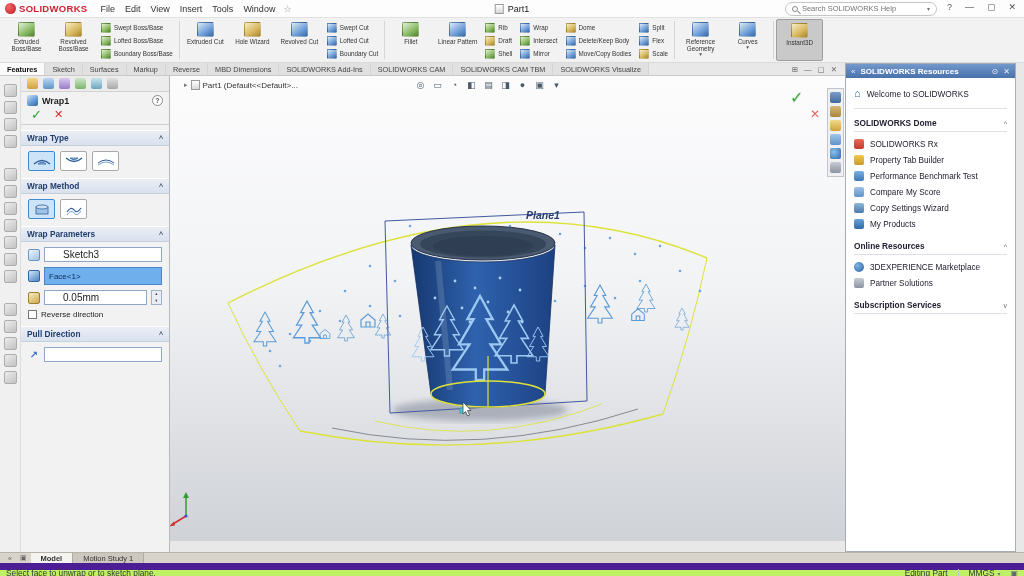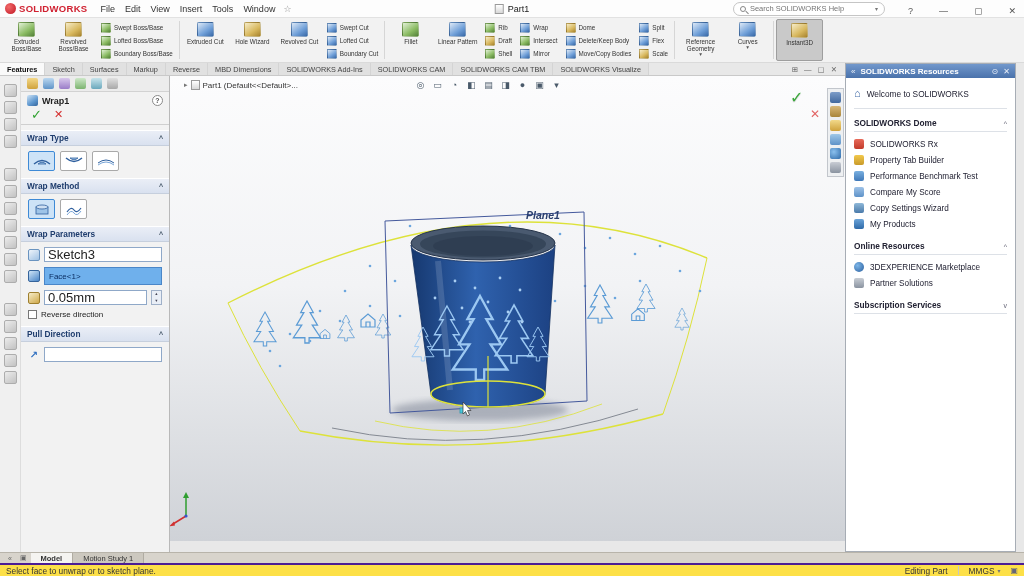--- a/index.html
+++ b/index.html
@@ -9,21 +9,21 @@
 
 .titlebar{position:absolute;top:0;left:0;right:0;height:18px;background:#fdfdfd;border-bottom:1px solid #e2e2e2;display:flex;align-items:center;padding:0 5px;z-index:30}
 .sw-logo{display:flex;align-items:center;gap:3px;margin-right:8px}
 .sw-gear{width:11px;height:11px;border-radius:50%;background:radial-gradient(circle at 35% 35%,#f26a6a,#c01522)}
 .sw-name{color:#d02030;font-weight:bold;font-size:9.5px;letter-spacing:.3px}
 .menu-item{font-size:9px;color:#333;padding:2px 5px}
 .menu-star{color:#8a8a8a;font-size:9px;margin-left:3px}
 .tb-center{position:absolute;left:50%;transform:translateX(-50%);display:flex;align-items:center;gap:4px;pointer-events:none}
 .doc-ic{width:9px;height:10px;background:linear-gradient(#fff,#d8d8d8);border:1px solid #9a9a9a}
 .tb-title{font-size:9px;color:#222}
-.tb-right{margin-left:auto;display:flex;align-items:flex-end;gap:20px}
+.tb-right{margin-left:auto;display:flex;align-items:flex-start;gap:7px}
 .searchbox{display:flex;align-items:center;gap:4px;border:1px solid #c5c5c5;border-radius:9px;height:14px;padding:0 6px;background:#fff;width:152px}
 .search-glass{width:6px;height:6px;border:1.3px solid #888;border-radius:50%;position:relative;flex:none}
 .search-glass::after{content:"";position:absolute;width:4px;height:1.3px;background:#888;transform:rotate(45deg);left:4px;top:5px}
 .searchbox input{border:none;outline:none;font-size:7.5px;color:#777;flex:1;background:transparent;font-family:inherit}
 .dd-small{font-size:6px;color:#777}
 .win-glyph{font-size:9px;color:#555;padding:0 3px}
 
 
 .ribbon{position:absolute;top:18px;left:0;right:0;height:45px;background:#f2f2f2;border-bottom:1px solid #dadada;display:flex;align-items:stretch;padding:1px 3px;z-index:20}
 .rb-flex{display:flex}
@@ -72,21 +72,21 @@
 .pm-chev{font-size:7px;color:#456}
 .pm-body{padding:5px 7px 2px;display:flex;flex-direction:column;gap:5px}
 .tog-row{display:flex;gap:5px}
 .tog{width:27px;height:20px;background:#fff;border:1px solid #a9a9a9;border-radius:2px;display:flex;align-items:center;justify-content:center}
 .tog.sel{background:#cde3f7;border-color:#3e8ad6}
 .fld-row{display:flex;align-items:center;gap:4px}
 .fld-ic{width:12px;height:12px;flex:none;border-radius:2px}
 .sketch-field-icon{background:linear-gradient(145deg,#eef4fa,#9fc2e4);border:1px solid #6a94c0}
 .face-field-icon{background:linear-gradient(145deg,#cfe4f6,#4a86c8);border:1px solid #35649b}
 .thickness-field-icon{background:linear-gradient(145deg,#f6ecc8,#cfa94a);border:1px solid #9e7f2e}
-.fld{flex:1;height:15px;background:#fff;border:1px solid #8fa8c8;font-size:13px;color:#222;padding:0 3px;outline:none;font-family:inherit;min-width:0}
+.fld{flex:1;height:15px;background:#fff;border:1px solid #8fa8c8;font-size:10px;color:#222;padding:0 18px;outline:none;font-family:inherit;min-width:0}
 .facebox{flex:1;height:18px;background:#6fb0ec;border:1px solid #4a86c8;color:#0b2e63;font-size:8px;display:flex;align-items:center;padding:0 4px}
 .spin{display:flex;flex-direction:column;width:11px;height:15px;border:1px solid #9fb0c8;background:#e9eef6;flex:none}
 .spin span{flex:1;font-size:4.5px;line-height:1;display:flex;align-items:center;justify-content:center;color:#445}
 .chk-row{display:flex;align-items:center;gap:4px;font-size:8px;color:#222}
 .chk{width:9px;height:9px;border:1px solid #777;background:#fff;flex:none}
 .pull-arrow{color:#2f6fc0;font-weight:bold;font-size:10px;width:12px;text-align:center;flex:none}
 
 
 .viewport{position:absolute;left:170px;top:76px;width:675px;bottom:35px;background:linear-gradient(180deg,#fcfcfd 0%,#f2f3f5 45%,#cfd2d7 100%);overflow:hidden}
 .vp-breadcrumb{position:absolute;left:14px;top:4px;display:flex;align-items:center;gap:3px;font-size:8px;color:#333;z-index:3}
@@ -123,21 +123,21 @@
 .copy-settings-icon{background:linear-gradient(#8fb8d8,#4a7aaa)}
 .my-products-icon{background:linear-gradient(#6aa3d8,#2f6aa8)}
 .marketplace-icon{background:radial-gradient(circle at 35% 35%,#7db6e8,#2a5f9e);border-radius:50%}
 .partner-solutions-icon{background:linear-gradient(#c8cdd4,#8a93a0)}
 
 
 .bottombar{position:absolute;left:0;right:0;bottom:13px;height:11px;background:#d8d4cc;border-top:1px solid #b8b4aa;display:flex;align-items:stretch;padding-left:4px;z-index:25}
 .nav-glyph{font-size:7px;color:#666;display:flex;align-items:center;padding:0 4px}
 .btab{font-size:7.5px;padding:0 10px;display:flex;align-items:center;background:#ccc8bf;border-right:1px solid #b0aca2;color:#333;white-space:nowrap}
 .btab.active{background:#f5f4f1;font-weight:bold}
-.statusbar{position:absolute;left:0;right:0;bottom:0;height:13px;background:#fde047;border-top:2px solid #4c1d95;display:flex;align-items:center;font-size:8.3px;color:#333;padding:0 6px;z-index:25}
+.statusbar{position:absolute;left:0;right:0;bottom:0;height:13px;background:#bef264;border-top:7px solid #4c1d95;display:flex;align-items:center;font-size:8.3px;color:#333;padding:0 6px;z-index:25}
 .sb-msg{flex:1}
 .sb-right{display:flex;align-items:center;gap:10px}
 .sb-sep{width:1px;height:9px;background:#c5c5c5}
 .sb-units{display:flex;gap:3px;align-items:center}
 .sb-ic{font-size:8px;color:#667}
 </style>
 </head>
 <body>
 
 <div class="titlebar">

